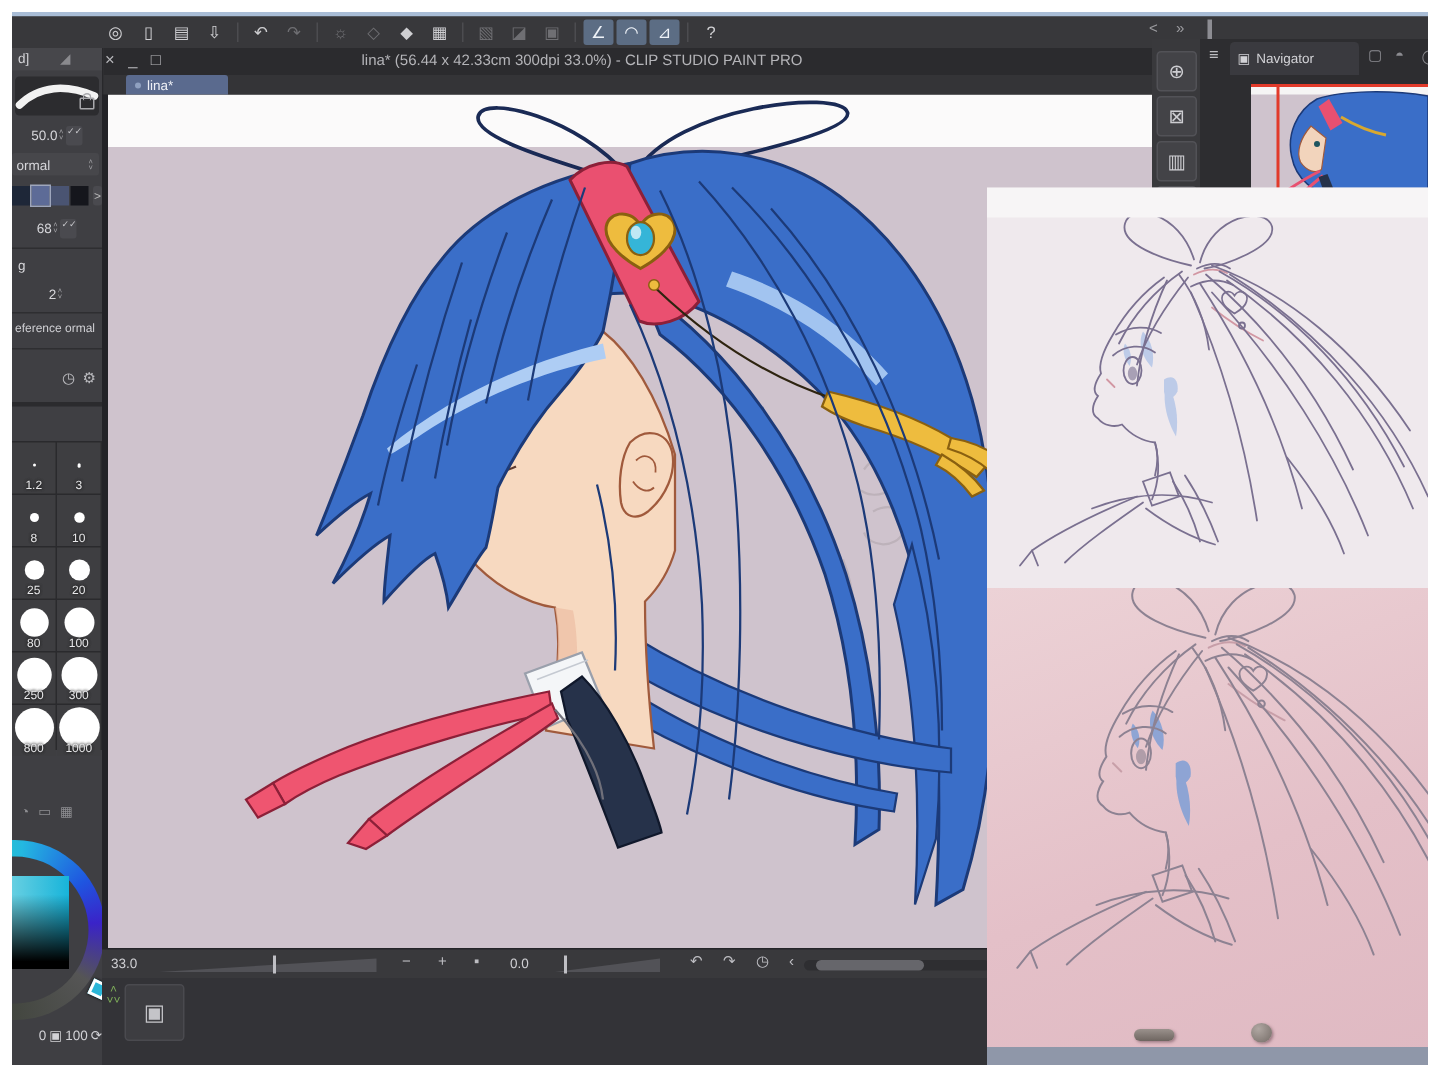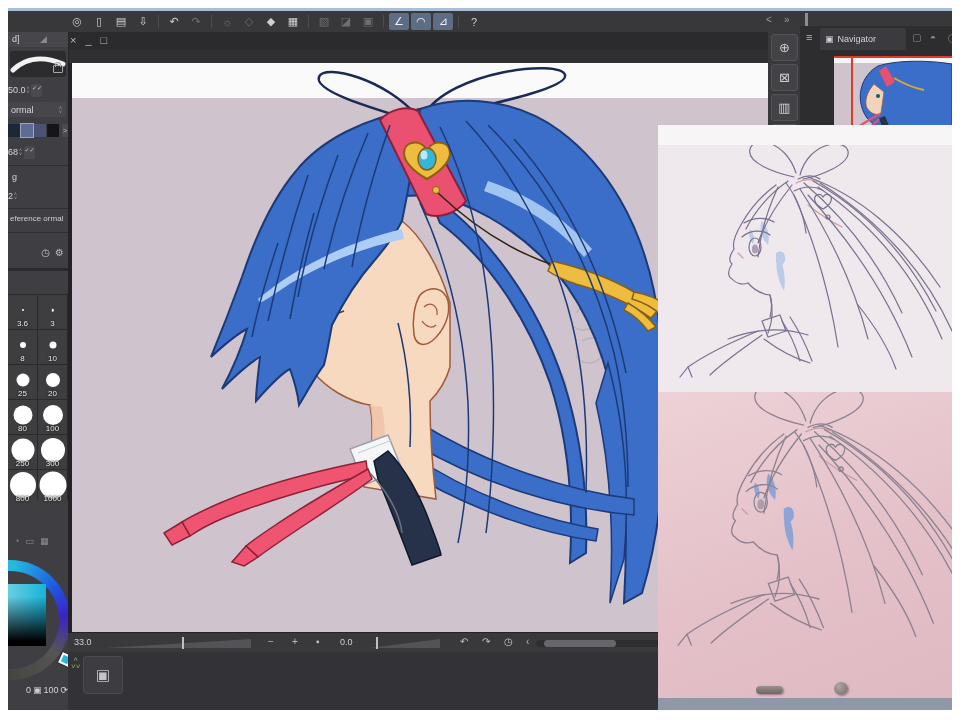--- a/index.html
+++ b/index.html
@@ -30,21 +30,21 @@
   #leftpanel{left:0;top:24px;width:60px;height:678px;background:#3f3f43;border-right:1px solid #28282b;
     overflow:hidden;color:#d6d6da;font-size:9px;}
   .lp{position:absolute;left:0;width:60px;}
   #lp-header{top:0;height:15px;background:#47474b;line-height:15px;}
   #lp-header .t{position:absolute;left:4px;}
   #lp-header .g{position:absolute;left:32px;color:#8a8a8e;}
   #brush-preview{top:19px;left:2px;width:56px;height:26px;background:#2c2c2f;border-radius:3px;}
   .lock{position:absolute;right:3px;bottom:4px;width:8px;height:6px;border:1px solid #a8a8ac;border-radius:1px;}
   .lock:before{content:"";position:absolute;left:1px;top:-4px;width:4px;height:4px;
     border:1px solid #a8a8ac;border-bottom:none;border-radius:3px 3px 0 0;}
-  .valrow{height:16px;display:flex;align-items:center;justify-content:flex-start;}
+  .valrow{height:16px;display:flex;align-items:center;justify-content:center;}
   .valrow .num{margin-right:1px;}
   .stepper{display:flex;flex-direction:column;font-size:5px;line-height:4px;color:#a5a5a9;margin-right:2px;}
   .checkbox{width:11px;height:13px;background:#4a4a4f;border-radius:2px;color:#c9c9cd;
     font-size:6px;line-height:6px;text-align:center;padding-top:1px;box-sizing:border-box;white-space:pre;}
   #dd-row{top:70px;height:16px;}
   .dropdown{position:absolute;left:0;top:0;width:58px;height:15px;background:#47474b;border-radius:2px;
     display:flex;align-items:center;}
   .dropdown .v{margin-left:3px;}
   .dropdown .st{position:absolute;right:2px;}
   #swatch-row{top:90px;height:16px;display:flex;align-items:center;gap:1px;}
@@ -162,22 +162,29 @@
   <div id="collapse-left" class="abs">&lt;</div>
   <div id="collapse-right" class="abs">»</div>
   <div id="drag-bar" class="abs"></div>
 
   <div id="titlebar" class="abs">
     <div id="win-controls">
       <span>×</span>
       <span>_</span>
       <span>□</span>
     </div>
-  </div>
-
+    <div id="win-title">lina* (56.44 x 42.33cm 300dpi 33.0%)  - CLIP STUDIO PAINT PRO</div>
+  </div>
+
+  <div id="tabbar" class="abs">
+    <div id="doc-tab">
+      <span class="dot"></span>
+      <span>lina*</span>
+    </div>
+  </div>
 
   <div id="leftpanel" class="abs">
     <div id="lp-header" class="lp">
       <span class="t">d]</span>
       <span class="g">◢</span>
     </div>
     <div id="brush-preview" class="abs">
       <svg width="56" height="26" viewBox="0 0 56 26">
         <path d="M3,19 C16,6 34,5 53,13" stroke="#f2f2f2" stroke-width="5" fill="none" stroke-linecap="round"></path>
       </svg>
@@ -239,21 +246,21 @@
 
     <div id="tools-row" class="lp">
       <span>◷</span>
       <span>⚙</span>
     </div>
     <div id="thickdiv" class="lp"></div>
 
     <div id="brush-grid" class="lp">
         <div class="bcell">
           <div class="c" style="width: 2px; height: 2px;"></div>
-          <div class="n">3.6</div>
+          <div class="n">1.2</div>
         </div>
         <div class="bcell">
           <div class="c" style="width: 2.5px; height: 2.5px;"></div>
           <div class="n">3</div>
         </div>
         <div class="bcell">
           <div class="c" style="width: 6px; height: 6px;"></div>
           <div class="n">8</div>
         </div>
         <div class="bcell">

